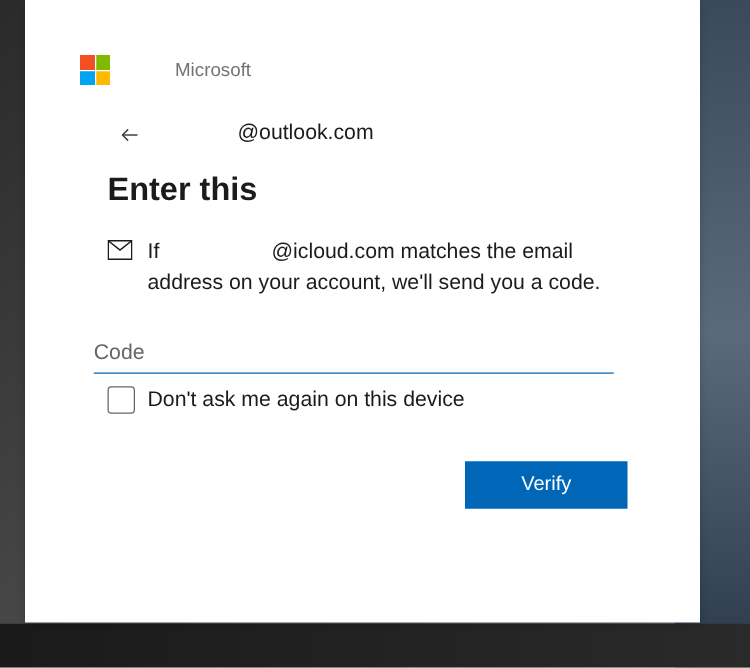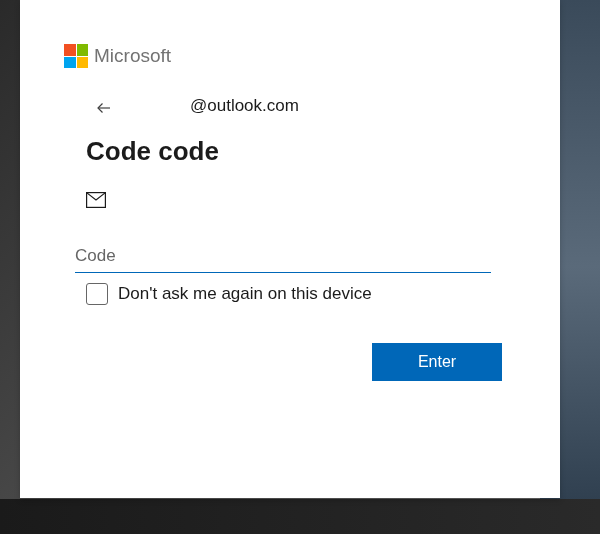--- a/index.html
+++ b/index.html
@@ -53,23 +53,24 @@
       display: grid;
       grid-template-columns: 1fr 1fr;
       grid-template-rows: 1fr 1fr;
       gap: 1px;
     }
     .ms-logo div:nth-child(1) { background: #f25022; }
     .ms-logo div:nth-child(2) { background: #7fba00; }
     .ms-logo div:nth-child(3) { background: #00a4ef; }
     .ms-logo div:nth-child(4) { background: #ffb900; }
     .brand-text {
-      font-size: 19px;
+      font-size: 15px;
       color: #737373;
       font-weight: 500;
+      margin-left: 46px;
     }
     .identity-row {
       display: flex;
       gap: 4px;
       margin-bottom: 16px;
       padding-left: 28px;
     }
     .back-arrow {
       width: 24px;
       height: 24px;
@@ -180,34 +181,38 @@
   <div class="identity-row">
     <div class="back-arrow">
       <svg width="18" height="18" viewBox="0 0 24 24" fill="none" stroke="currentColor" stroke-width="1.6">
         <line x1="20" y1="12" x2="4" y2="12"></line>
         <polyline points="10,6 4,12 10,18"></polyline>
       </svg>
     </div>
     <span class="email-display">@outlook.com</span>
   </div>
 
-  <h1 class="heading">Code code</h1>
+  <h1 class="heading">Enter this</h1>
 
   <div class="instruction-row">
     <span class="mail-icon">
       <svg width="20" height="16" viewBox="0 0 20 16" fill="none" stroke="#1b1b1b" stroke-width="1.2">
         <rect x="0.6" y="0.6" width="18.8" height="14.8"></rect>
         <polyline points="0.6,0.6 10,8 19.4,0.6"></polyline>
       </svg>
     </span>
+    <div class="instruction-text">
+      <span>If</span>
+      <span>&nbsp;&nbsp;&nbsp;&nbsp;&nbsp;&nbsp;&nbsp;&nbsp;&nbsp;&nbsp;&nbsp;&nbsp;&nbsp;&nbsp;&nbsp;&nbsp;&nbsp;&nbsp;</span><span>@icloud.com matches the email address on your account, we'll send you a code.</span>
+    </div>
   </div>
 
   <input type="text" class="code-input" autofocus="" placeholder="Code" style="">
 
   <div class="checkbox-row">
     <div class="checkbox"></div>
     <span class="checkbox-label">Don't ask me again on this device</span>
   </div>
 
   <div class="button-row">
-    <button class="verify-btn">Enter</button>
+    <button class="verify-btn">Verify</button>
   </div>
 </div>
 
 </body></html>

